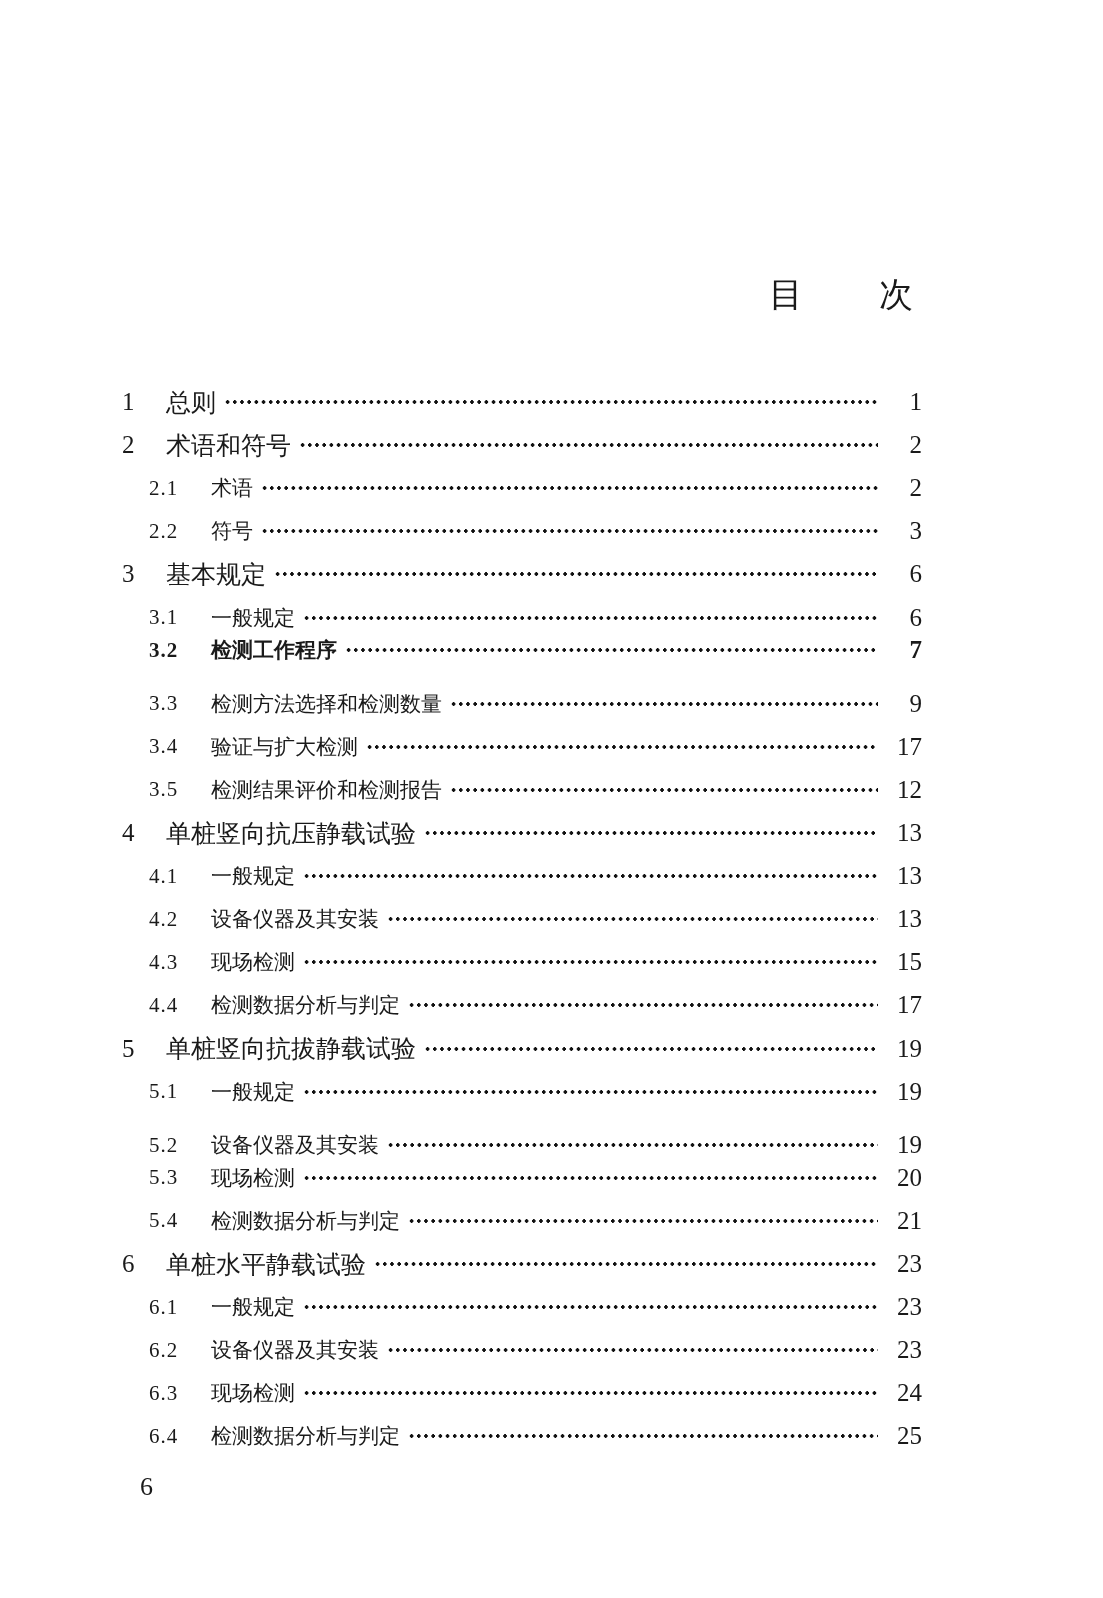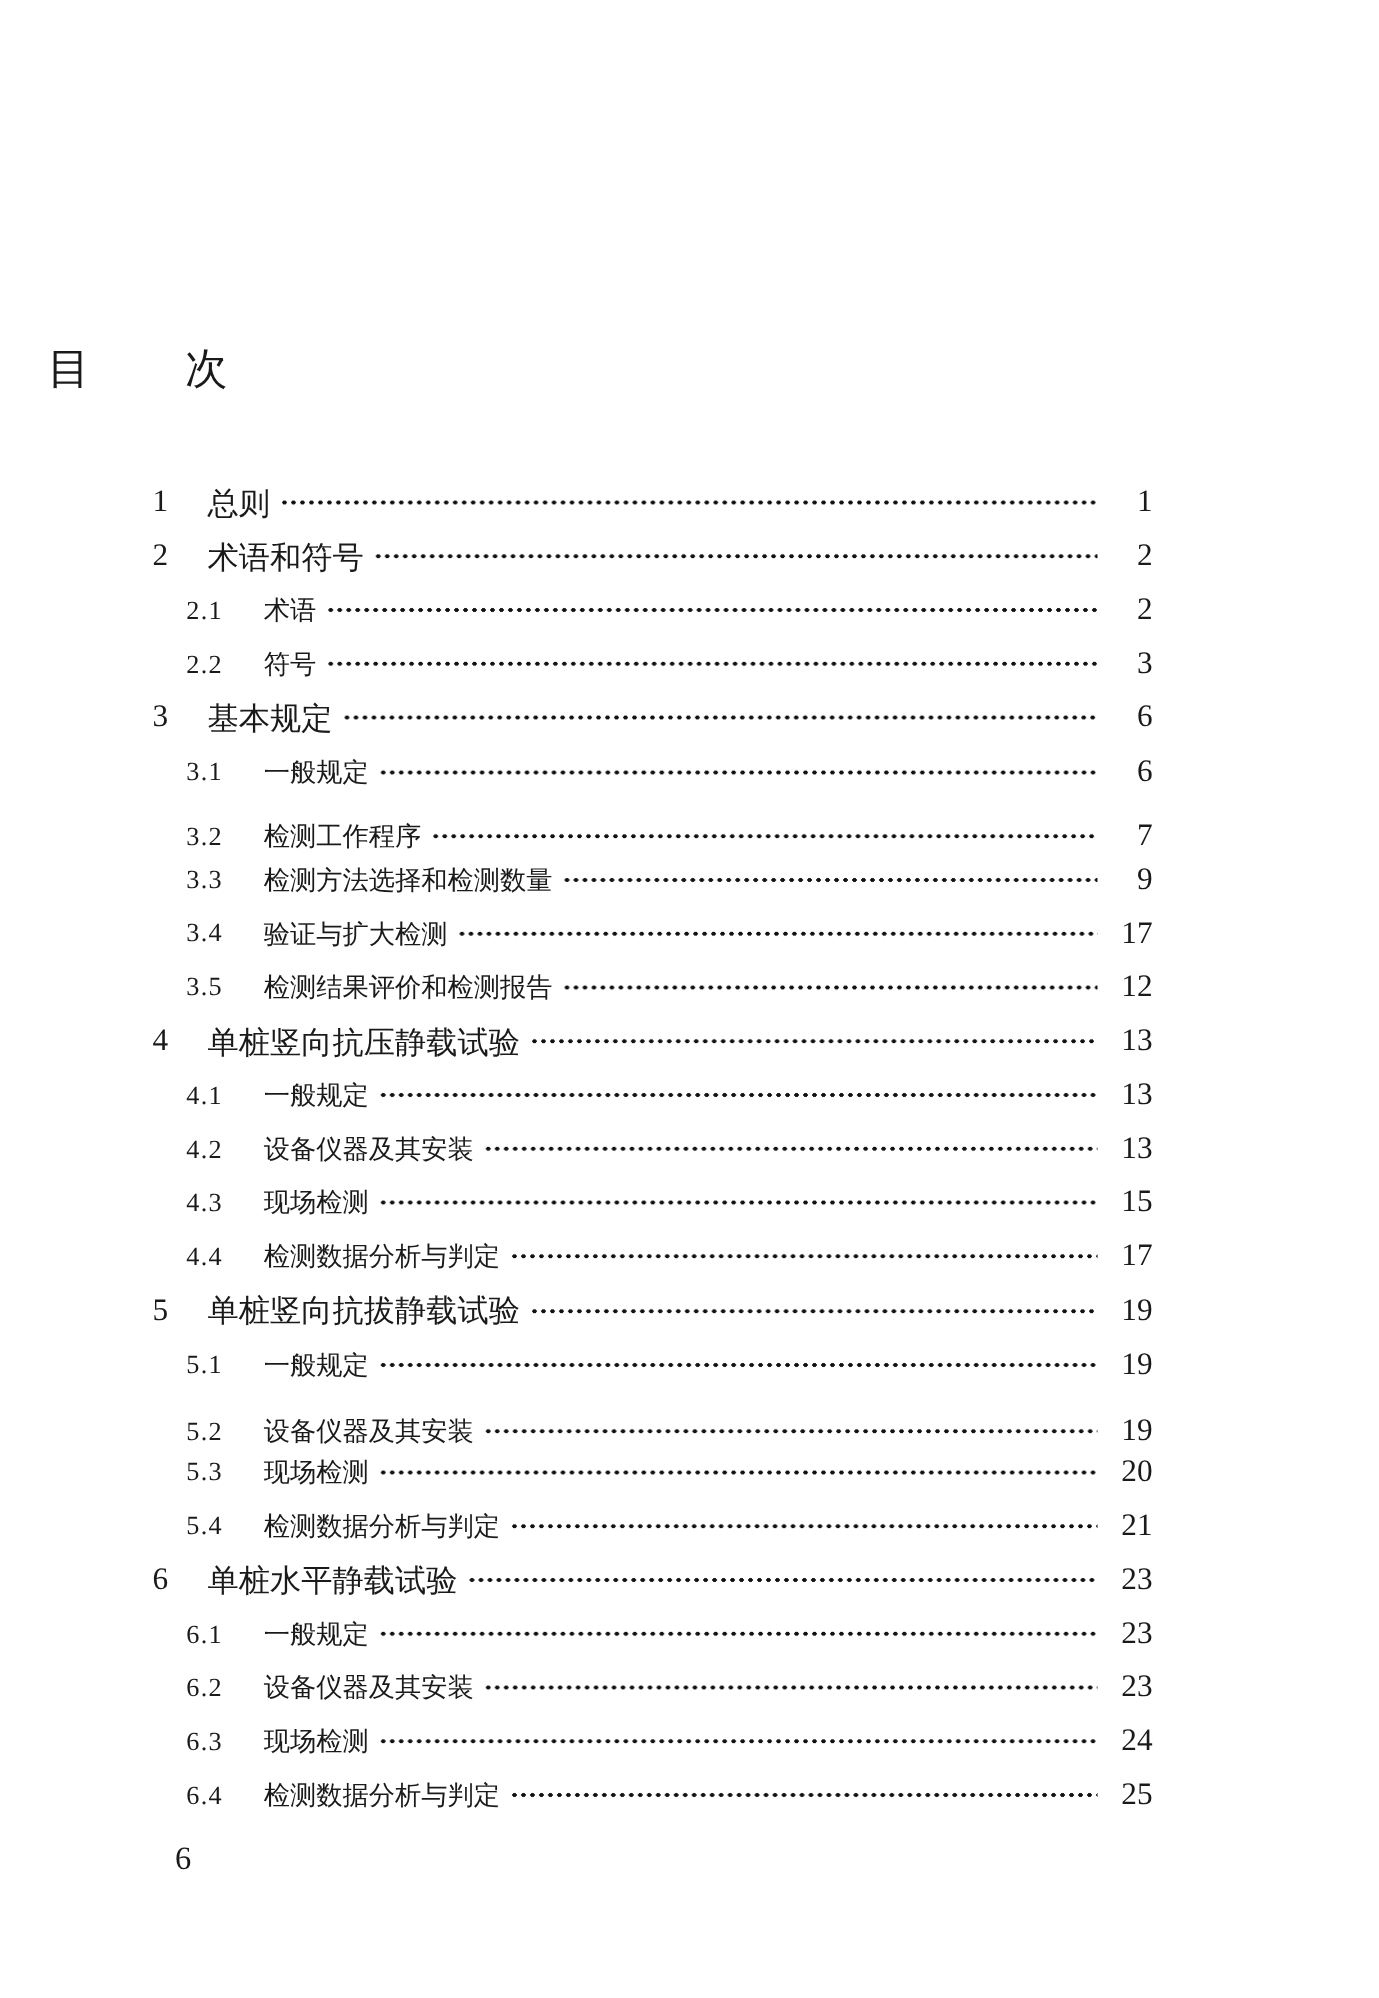--- a/index.html
+++ b/index.html
@@ -1,18 +1,18 @@
 <!DOCTYPE html>
 <html><head>
 <meta charset="utf-8">
 <style>
   html, body { margin:0; padding:0; background:#ffffff; }
   body { width:1103px; height:1598px; position:relative; overflow:hidden;
          font-family:"DejaVu Serif","Liberation Serif",serif; color:#1a1a1a; }
-  .title { position:absolute; top:272px; left:0; width:951px; text-align:left;
+  .title { position:absolute; top:272px; left:0; width:951px; text-align:right;
            font-size:34px; letter-spacing:0; }
   .title span { display:inline-block; margin:0 38px; }
   .toc { position:absolute; top:382px; left:122px; width:800px; }
   .row { position:absolute; left:0; width:800px; height:40px; display:flex; align-items:center; }
   .num { flex:none; font-family:"Liberation Serif","DejaVu Serif",serif; }
   .lvl1 .num { width:44px; font-size:25px; }
   .lvl1 .label { font-size:25px; }
   .lvl2 { left:27px; width:773px; }
   .lvl2 .num { width:62px; font-size:21px; letter-spacing:1px; }
   .lvl2 .label { font-size:21px; }
@@ -64,21 +64,21 @@
       <span class="label">基本规定</span>
       <span class="dots"></span>
       <span class="page">6</span>
     </div>
     <div class="row lvl2" style="top: 215.5px; align-items: center;">
       <span class="num">3.1</span>
       <span class="label">一般规定</span>
       <span class="dots"></span>
       <span class="page">6</span>
     </div>
-    <div class="row lvl2" style="top: 267px;">
+    <div class="row lvl2" style="top: 248px; font-weight: bold;">
       <span class="num">3.2</span>
       <span class="label">检测工作程序</span>
       <span class="dots"></span>
       <span class="page">7</span>
     </div>
     <div class="row lvl2" style="top: 301.7px;">
       <span class="num">3.3</span>
       <span class="label">检测方法选择和检测数量</span>
       <span class="dots"></span>
       <span class="page">9</span>

